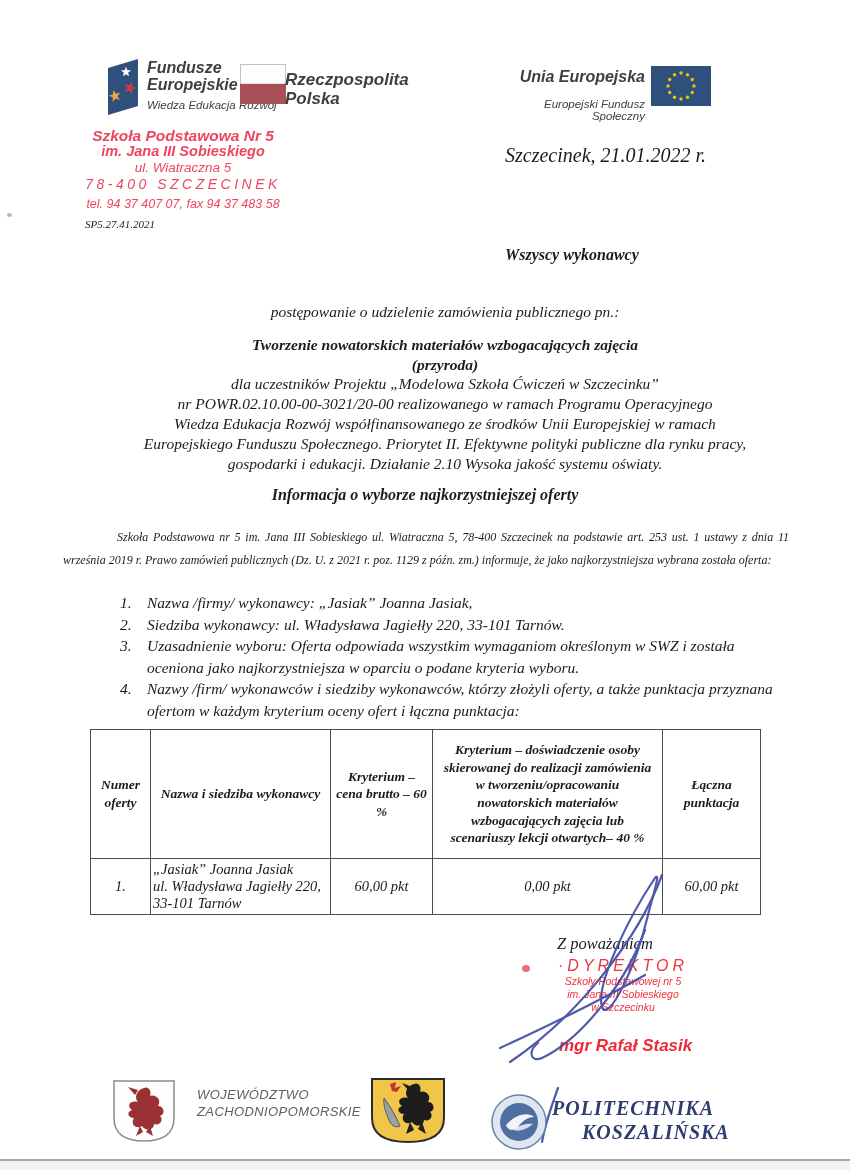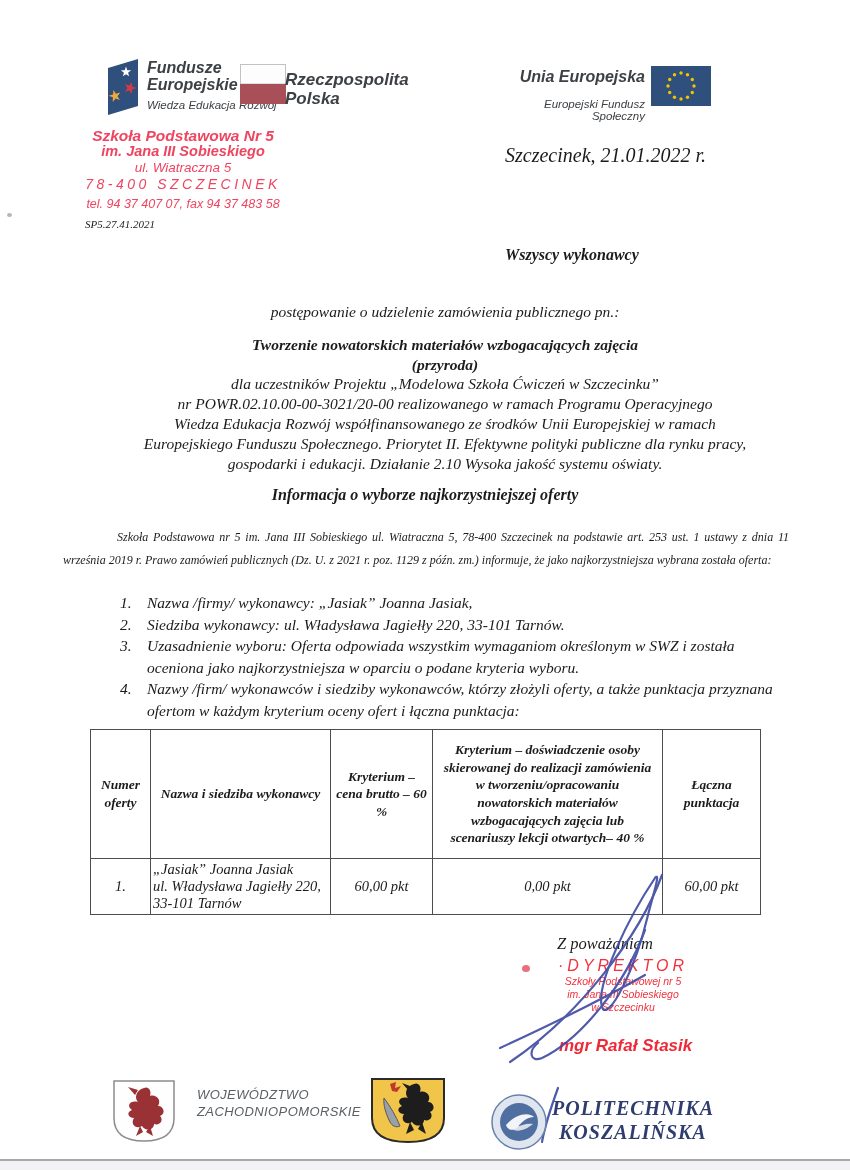--- a/index.html
+++ b/index.html
@@ -60,21 +60,21 @@
   .dyrektor{left:503px; top:957px; width:240px; text-align:center; color:#f2323e; line-height:13px;}
   .dy1{font-size:16px; letter-spacing:4px; line-height:18px;text-align:center;}
   .dy-small{font-size:10.5px;}
   .sig-name{left:559px; top:1036px; font-size:17px; font-weight:bold; color:#ee2a38;}
   .red-dot{left:522px; top:965px; width:8px; height:7px; background:#e4556a; border-radius:50%; opacity:.85;}
 
   
   .woj-text{left:197px; top:1086px; font-size:13px; line-height:17px; color:#5b6065; letter-spacing:.4px;}
   .pk-text{left:552px; top:1096px; font-size:20px; font-weight:bold; color:#2e3d6e;
            line-height:24px; letter-spacing:1px;}
-  .pk-text .l2{margin-left:7px;}
+  .pk-text .l2{margin-left:30px;}
 
   .scan-line{left:0; top:1159px; width:850px; height:2px; background:#a8a8ab;}
   .scan-below{left:0; top:1161px; width:850px; height:9px; background:#f2f2f4;}
   .artifact-dot{left:7px; top:213px; width:5px; height:4px; background:#96969a; border-radius:50%; opacity:.7;}
 </style>
 </head>
 <body>
 
 <div class="page">
 

